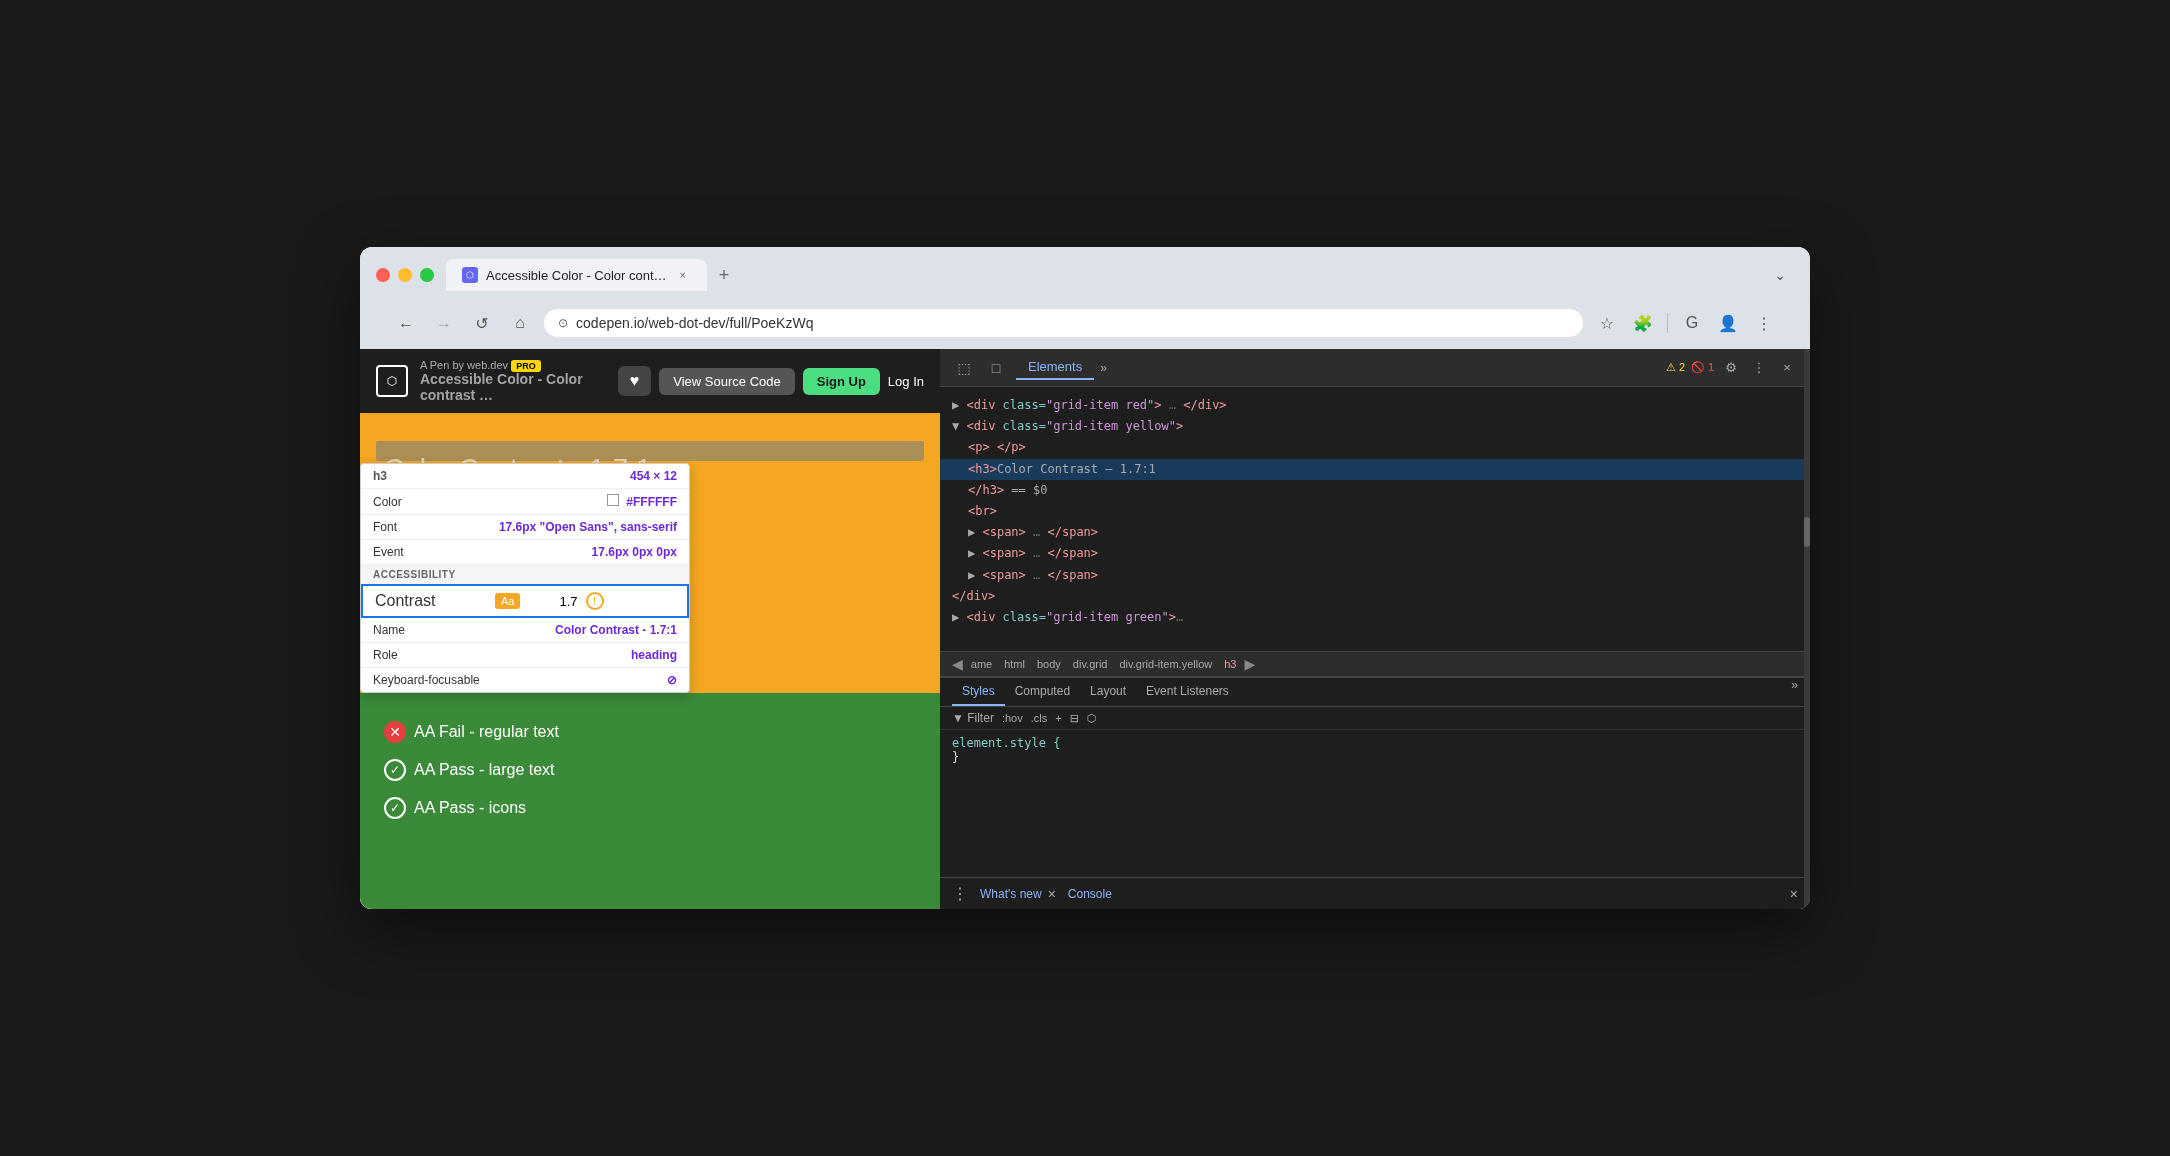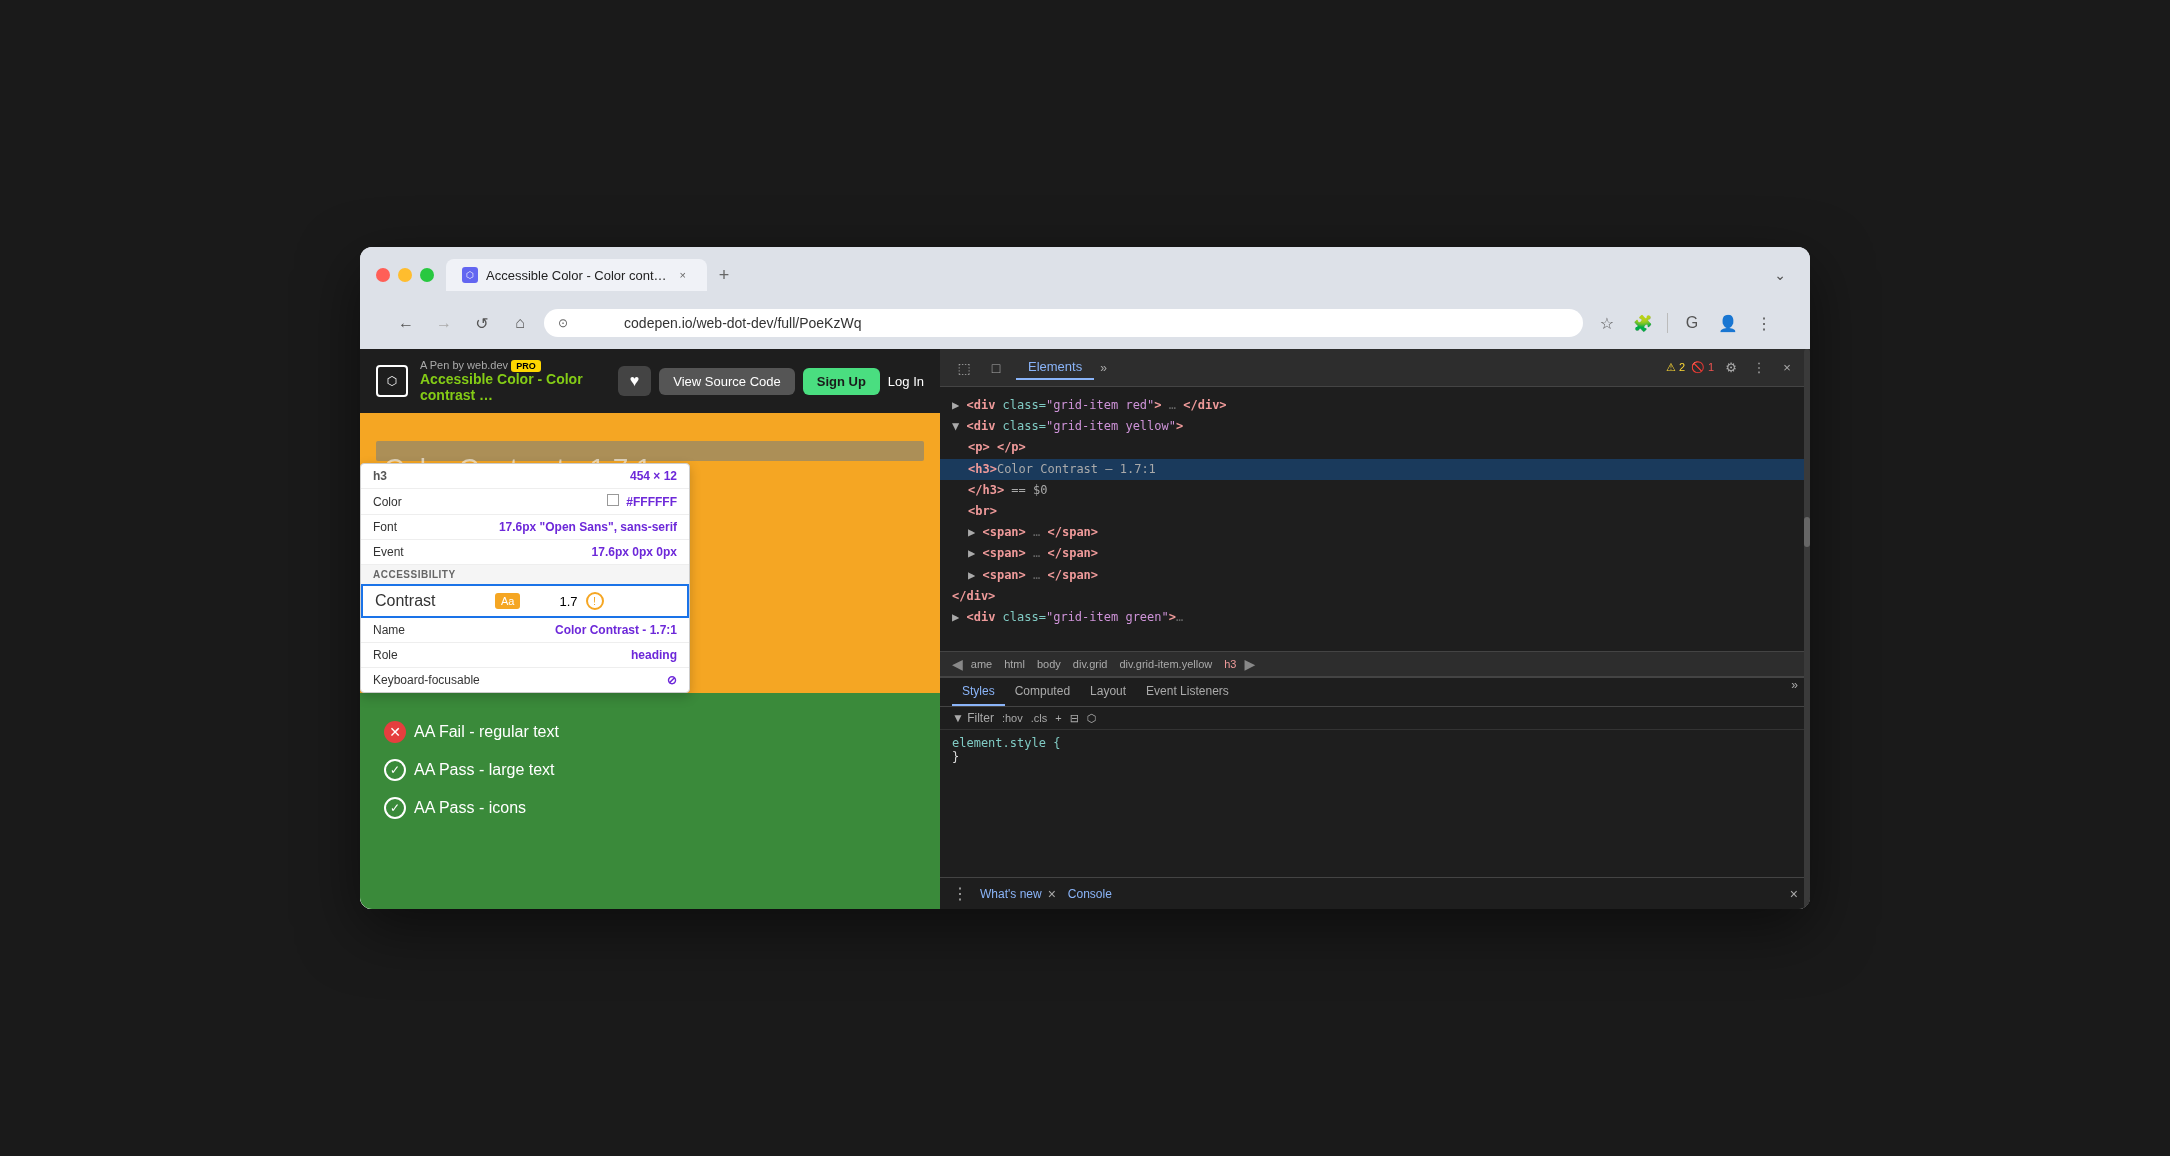--- a/index.html
+++ b/index.html
@@ -123,21 +123,21 @@
       border-radius: 20px;
       padding: 6px 14px;
       display: flex;
       align-items: center;
       gap: 8px;
       font-size: 14px;
       color: #333;
     }
 
     .address-icon { font-size: 12px; color: #666; }
-    .address-text { flex: 1; margin-left: 48px; }
+    .address-text { flex: 1; }
 
     .nav-actions {
       display: flex;
       gap: 8px;
       align-items: center;
     }
 
     .nav-action-btn {
       background: none; border: none; cursor: pointer;
       color: #555; font-size: 16px;
@@ -188,21 +188,21 @@
     .cp-title-area { flex: 1; }
     .cp-subtitle { font-size: 11px; color: #aaa; }
     .cp-subtitle .pro-badge {
       background: #ffd700;
       color: black;
       font-size: 9px;
       padding: 1px 5px;
       border-radius: 3px;
       font-weight: bold;
     }
-    .cp-main-title { font-size: 14px; color: #84cc16; font-weight: 600; }
+    .cp-main-title { font-size: 14px; color: #a3a3a3; font-weight: 600; }
 
     .cp-actions {
       display: flex;
       align-items: center;
       gap: 8px;
     }
 
     .cp-heart-btn {
       background: #444;
       border: none;
@@ -442,21 +442,21 @@
       line-height: 1.6;
     }
 
     .dom-line {
       padding: 1px 12px;
       white-space: nowrap;
       cursor: pointer;
     }
     .dom-line.selected { background: #1a3a5c; }
 
-    .tag-name { color: #ef9a9a; font-weight: bold; }
+    .tag-name { color: #ef9a9a; }
     .attr-name { color: #80cbc4; }
     .attr-value { color: #ce93d8; }
     .dom-text { color: #a5d6a7; }
     .dom-ellipsis { color: #666; }
 
     
     .dt-breadcrumb {
       background: #2d2d2d;
       padding: 4px 12px;
       display: flex;

